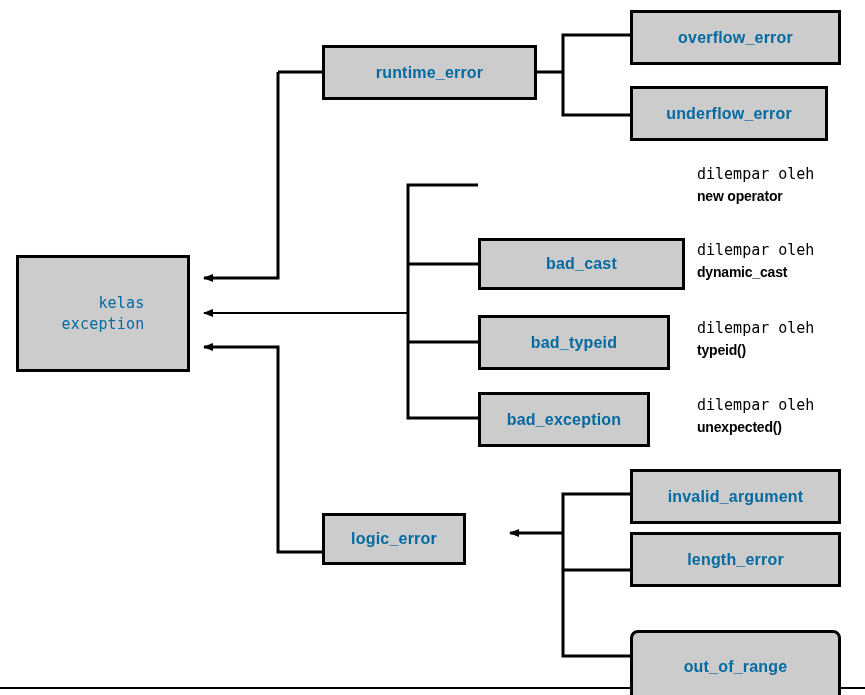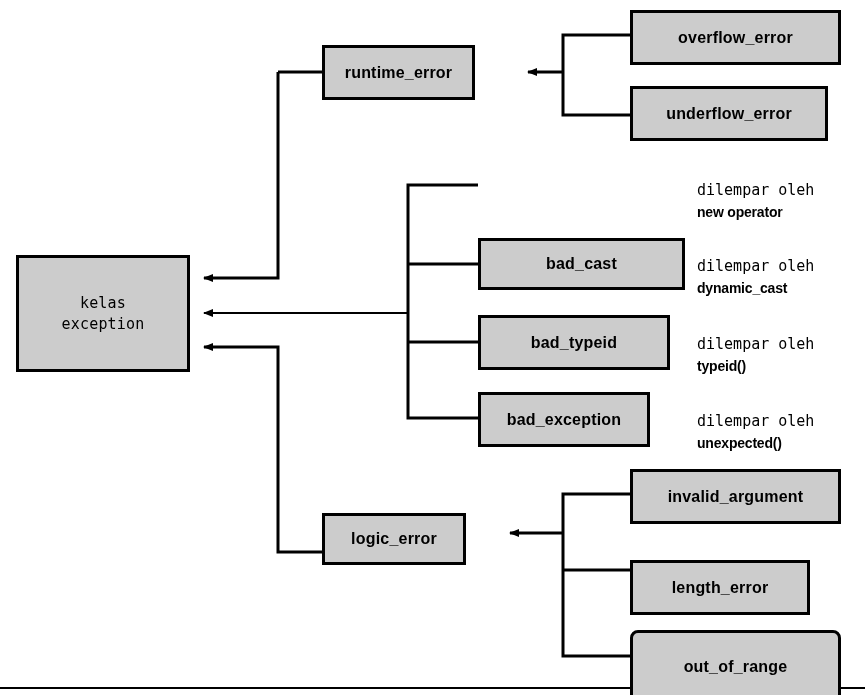--- a/index.html
+++ b/index.html
@@ -26,41 +26,40 @@
     position: absolute;
     box-sizing: border-box;
     background: #cccccc;
     border: 3px solid #000000;
     display: flex;
     align-items: center;
     justify-content: center;
     font-family: "Liberation Sans", sans-serif;
     font-size: 16px;
     font-weight: 600;
-    color: #000000;
+    color: #0369a1;
     letter-spacing: 0.2px;
     z-index: 3;
   }
   .node.root {
     font-family: "DejaVu Sans Mono", "Liberation Mono", monospace;
     font-size: 15px;
     font-weight: 400;
     line-height: 1.35;
     white-space: pre-line;
-    text-align: center;
+    text-align: right;
   }
   .annotation {
     position: absolute;
     font-family: "DejaVu Sans Mono", "Liberation Mono", monospace;
     font-size: 15px;
     color: #000000;
     line-height: 1.45;
     white-space: nowrap;
     z-index: 3;
-    margin-top: 16px;
   }
   .annotation .ann-top {
     display: block;
     font-weight: 400;
   }
   .annotation .ann-bottom {
     display: block;
     font-weight: 700;
     font-family: "Liberation Sans", sans-serif;
     font-size: 14px;
@@ -105,38 +104,38 @@
       <path d="M563,570 L630,570" stroke="#000000" stroke-width="3" fill="none"></path>
       <path d="M563,533 L510,533" stroke="#000000" stroke-width="3" fill="none" marker-end="url(#arrowhead)"></path>
     </g>
 
     <line x1="0" y1="688" x2="865" y2="688" stroke="#000000" stroke-width="2"></line>
   </svg>
 
   <div class="node root" style="left:16px; top:255px; width:174px; height:117px;">kelas
 exception</div>
 
-  <div class="node" style="left:322px; top:45px; width:153px; height:55px;">runtime_error</div>
+  <div class="node" style="left:322px; top:45px; width:215px; height:55px;">runtime_error</div>
 
   <div class="node" style="left:630px; top:10px; width:211px; height:55px;">overflow_error</div>
 
   <div class="node" style="left:630px; top:86px; width:198px; height:55px;">underflow_error</div>
 
 
   <div class="node" style="left:478px; top:238px; width:207px; height:52px;">bad_cast</div>
 
   <div class="node" style="left:478px; top:315px; width:192px; height:55px;">bad_typeid</div>
 
   <div class="node" style="left:478px; top:392px; width:172px; height:55px;">bad_exception</div>
 
   <div class="node" style="left:322px; top:513px; width:144px; height:52px;">logic_error</div>
 
   <div class="node" style="left:630px; top:469px; width:211px; height:55px;">invalid_argument</div>
 
-  <div class="node" style="left:630px; top:560px; width:180px; height:55px;">length_error</div>
+  <div class="node" style="left:630px; top:532px; width:211px; height:55px;">length_error</div>
 
   <div class="node" style="left:630px; top:630px; width:211px; height:73px;border-radius:8px;">out_of_range</div>
 
   <div class="annotation" style="left:697px; top:164px;">
     <span class="ann-top">dilempar oleh</span>
     <span class="ann-bottom">new operator</span>
   </div>
 
   <div class="annotation" style="left:697px; top:240px;">
     <span class="ann-top">dilempar oleh</span>

